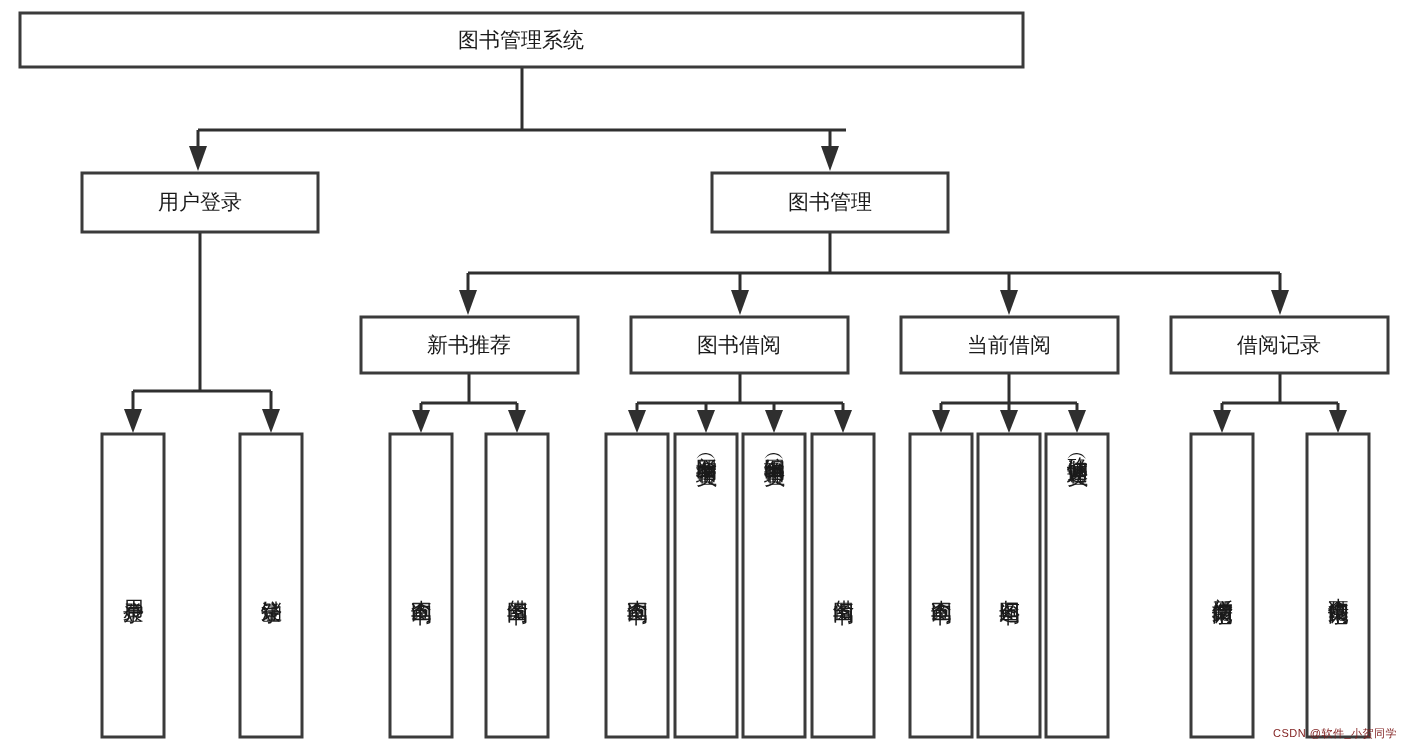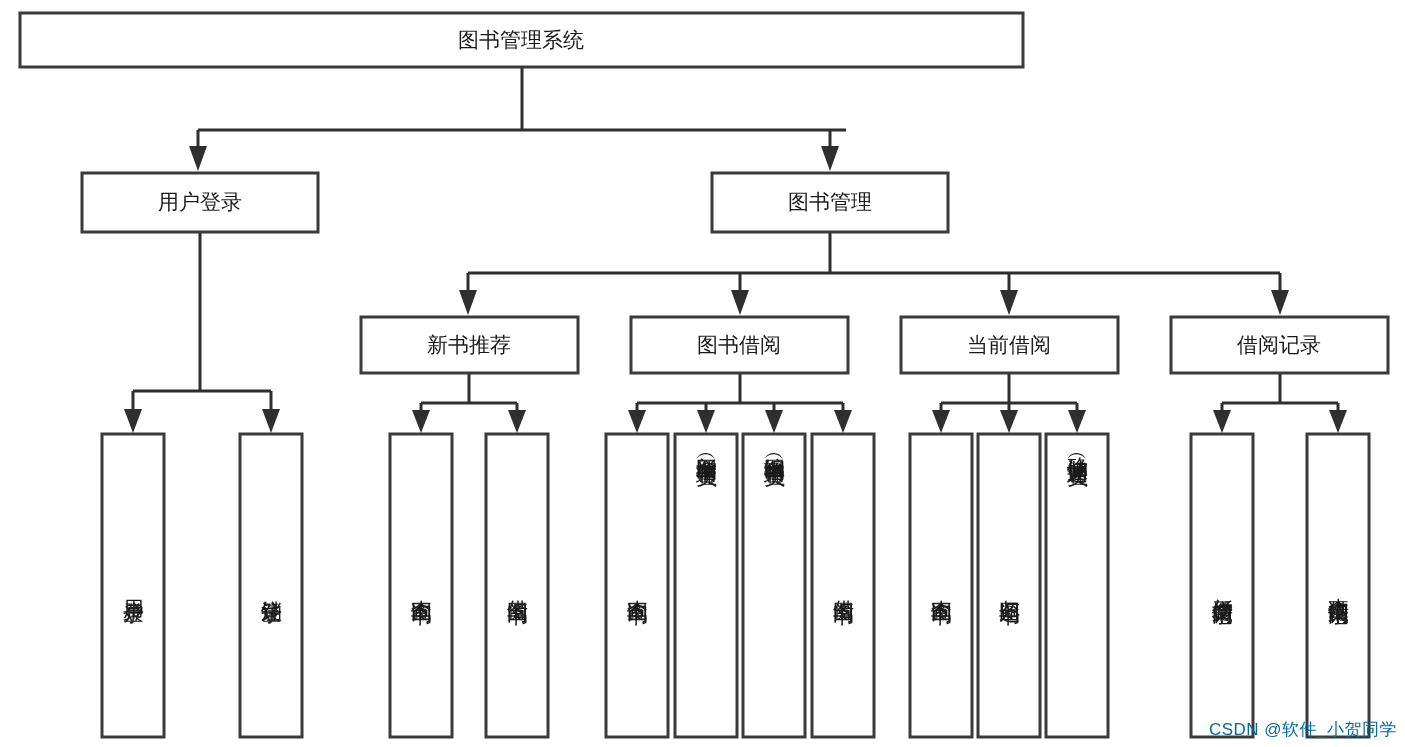--- a/index.html
+++ b/index.html
@@ -65,22 +65,22 @@
     letter-spacing: 1.5px;
     color: #1a1a1a;
     white-space: nowrap;
     text-align: center;
   }
   .watermark {
     position: absolute;
     right: 8px;
     bottom: 6px;
     font-family: "Liberation Sans", "DejaVu Sans", sans-serif;
-    font-size: 17px;
-    color: #0369a1;
+    font-size: 11px;
+    color: #7f1d1d;
     white-space: nowrap;
     letter-spacing: 0.5px;
   }
 </style>
 </head>
 <body>
 
 <div id="diagram-root">
 
   <svg class="flow" viewBox="0 0 1405 747">

